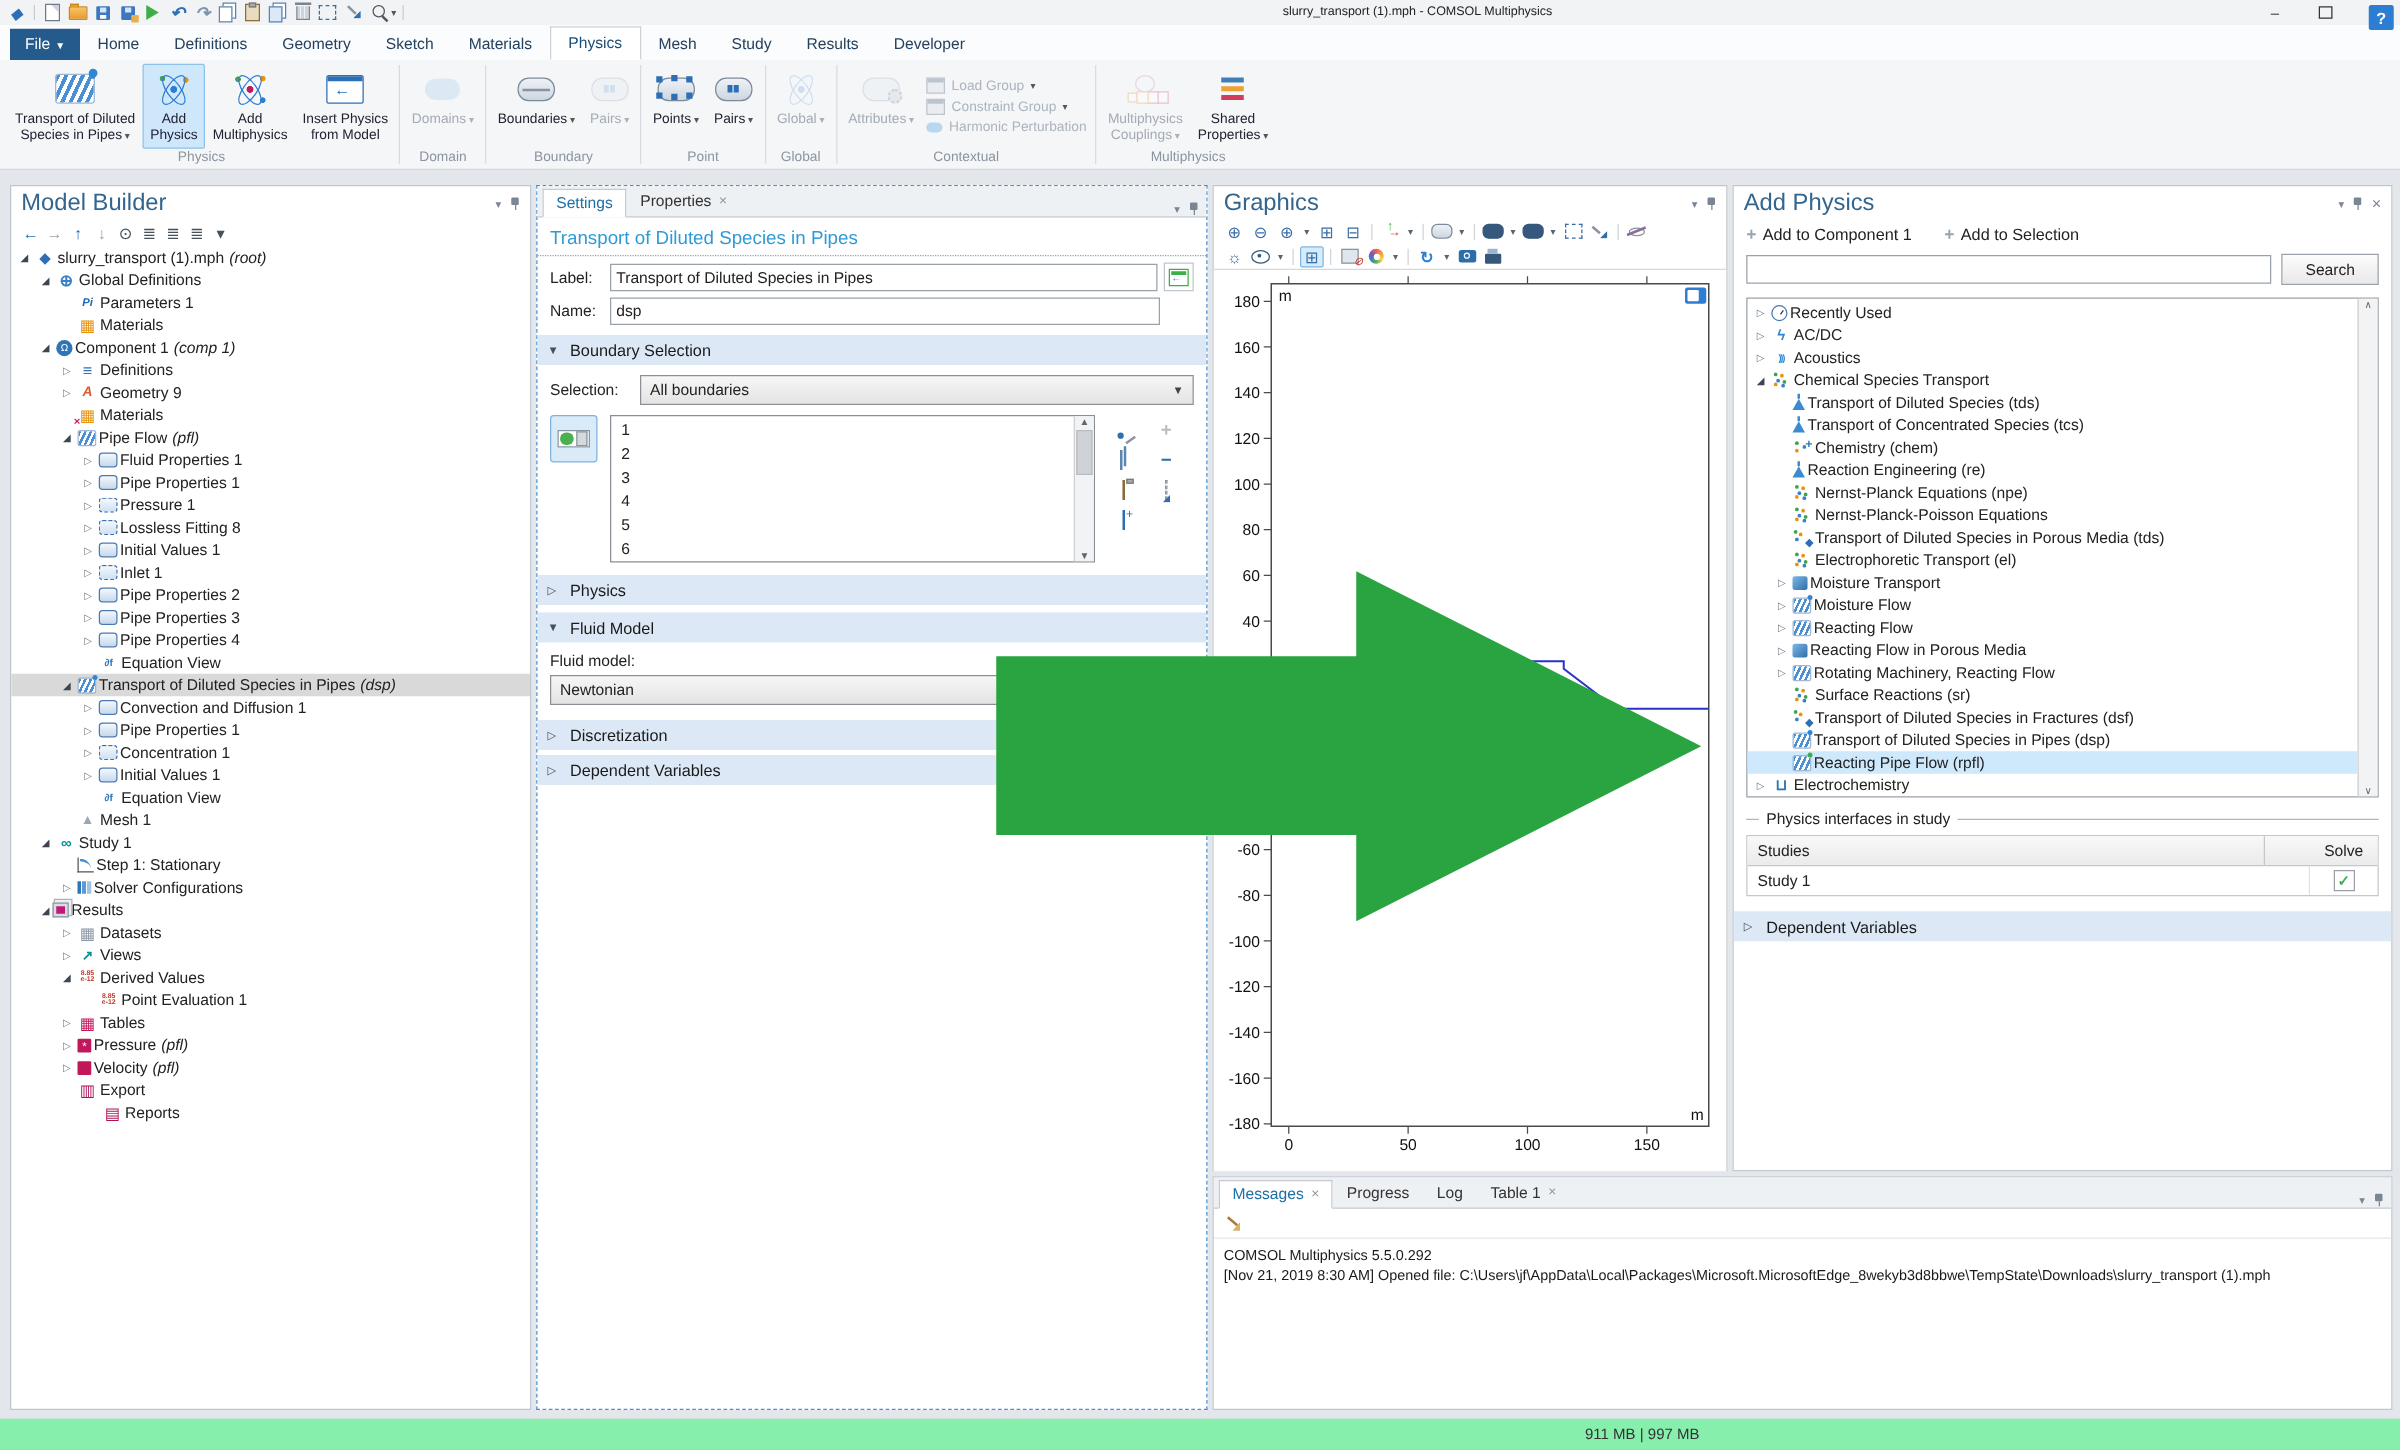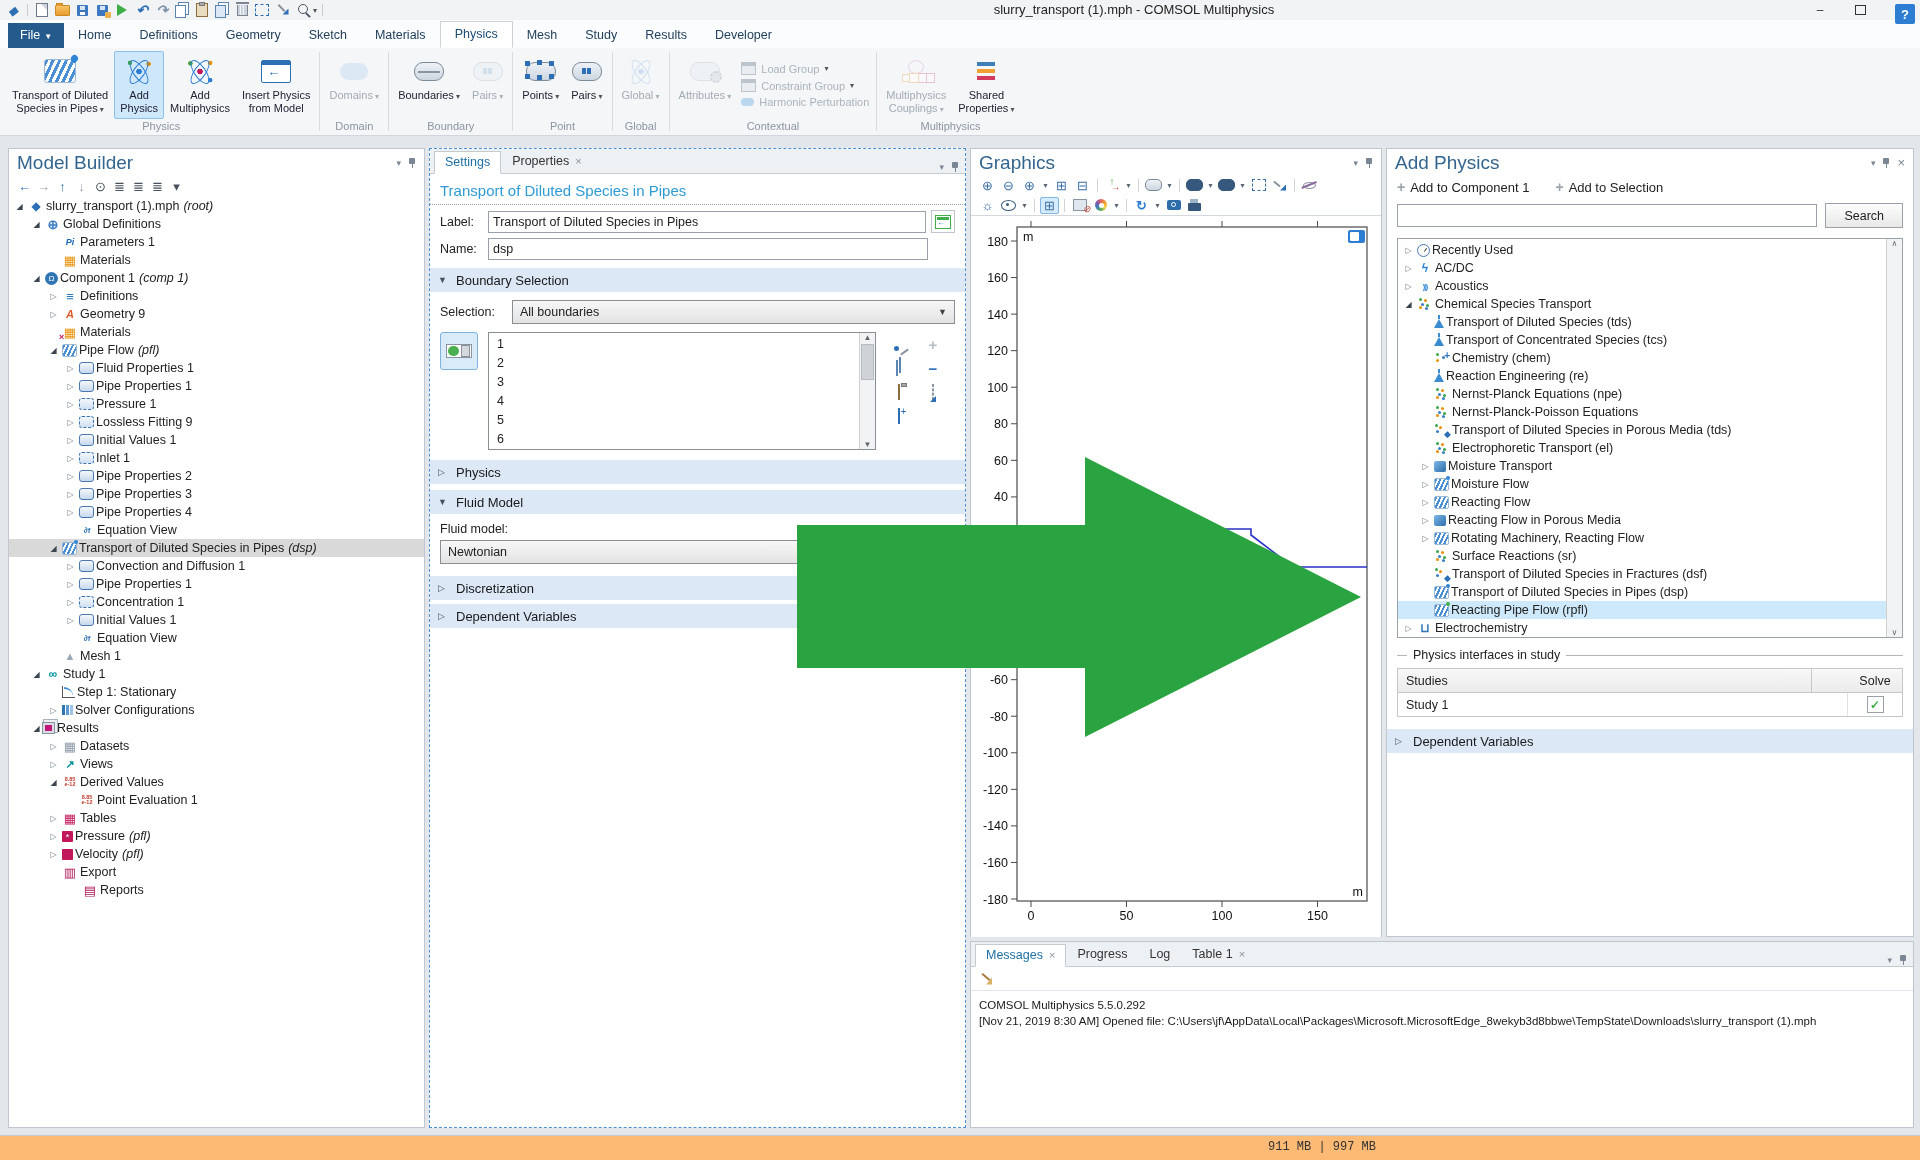--- a/index.html
+++ b/index.html
@@ -3,21 +3,21 @@
 <meta charset="utf-8">
 <style>
   html,body{margin:0;padding:0;background:#888;}
   #app{position:relative;width:1920px;height:1160px;background:#e3e6ea;overflow:hidden;
        font-family:"Liberation Sans",sans-serif;color:#222;font-size:12.5px;}
   
   #titlebar{position:absolute;left:0;top:0;width:100%;height:20px;background:#f2f3f4;display:flex;align-items:center;}
   #qat{display:flex;align-items:center;padding-left:4px;gap:2px;}
   .qi{width:18px;height:18px;display:inline-flex;align-items:center;justify-content:center;position:relative;}
   .qsep{width:1px;height:12px;background:#c9cdd2;margin:0 3px;}
-  #win-title{position:absolute;left:1134px;top:0;height:20px;line-height:20px;transform:translateX(-50%);font-size:13px;color:#222;white-space:nowrap;}
+  #win-title{position:absolute;left:1134px;top:0;height:20px;line-height:20px;transform:translateX(-50%);font-size:10px;color:#222;white-space:nowrap;}
   #winbtns{margin-left:auto;display:flex;height:20px;}
   .wbtn{width:40px;height:20px;display:flex;align-items:center;justify-content:center;font-size:12px;color:#333;}
   .wbox{width:9px;height:8px;border:1px solid #333;}
   
   #tabrow{position:absolute;left:0;top:20px;width:100%;height:28px;background:#fbfcfd;border-bottom:1px solid #e0e3e7;display:flex;align-items:flex-end;}
   .tab{padding:5px 14px 6px;font-size:12.5px;color:#24415e;white-space:nowrap;}
   .tab.file{background:#255a8c;color:#fff;margin-left:8px;padding:5px 12px 6px;}
   .tab.file .fc{font-size:8px;margin-left:4px;}
   .tab.active{background:#fff;border:1px solid #cdd2d8;border-bottom:1px solid #fff;color:#1c4d77;}
   #help-btn{position:absolute;right:5px;top:4px;width:20px;height:20px;background:#2d7dd2;color:#fff;font-weight:bold;display:flex;align-items:center;justify-content:center;border-radius:2px;font-size:13px;}
@@ -274,21 +274,21 @@
   .stc2{width:54px;display:flex;justify-content:center;flex:none;border-left:1px solid #dfe3e7;align-self:stretch;align-items:center;}
   .strow.head .stc2{border-left:1px solid #c3c8cd;padding-left:36px;}
   .cb{width:15px;height:15px;border:1px solid #9aa1a8;background:#fff;display:flex;align-items:center;justify-content:center;color:#3fae49;font-weight:bold;font-size:12px;}
   
   .msgtools{display:flex;align-items:center;height:23px;padding:0 8px;border-bottom:1px solid #e4e7ea;}
   .m-broom{width:14px;height:14px;position:relative;}
   .m-broom::before{content:"";position:absolute;left:2px;top:4px;width:10px;height:2px;background:#a97b3f;transform:rotate(40deg);}
   .m-broom::after{content:"";position:absolute;right:1px;bottom:1px;width:6px;height:7px;background:#d9b26a;clip-path:polygon(0 100%,100% 0,100% 100%);}
   .msgbody{padding:6px 8px;font-size:11.5px;line-height:16px;color:#1a1a1a;}
   
-  #statusbar{position:absolute;left:0;bottom:0;width:100%;height:24px;background:#fdba74;border-top:1px solid #c8ccd1;font-family:Liberation Mono, monospace;}
+  #statusbar{position:absolute;left:0;bottom:0;width:100%;height:24px;background:#86efac;border-top:1px solid #c8ccd1;}
   #statusmem{position:absolute;left:1268px;top:4px;font-size:12px;color:#333;}
   
   #arrow-svg{position:absolute;left:0;top:0;pointer-events:none;z-index:50;}
 </style>
 </head>
 <body>
 
 <div id="app">
 
   <div id="titlebar">
@@ -592,21 +592,21 @@
             <span class="tl">Pipe Properties 1</span>
           </div>
           <div class="trow" style="padding-left: 55px;">
             <span class="exp">▷</span>
             <span class="tico i-featb i-dD"></span>
             <span class="tl">Pressure 1</span>
           </div>
           <div class="trow" style="padding-left: 55px;">
             <span class="exp">▷</span>
             <span class="tico i-featb i-dD"></span>
-            <span class="tl">Lossless Fitting 9</span>
+            <span class="tl">Lossless Fitting 8</span>
           </div>
           <div class="trow" style="padding-left: 55px;">
             <span class="exp">▷</span>
             <span class="tico i-feat i-dD"></span>
             <span class="tl">Initial Values 1</span>
           </div>
           <div class="trow" style="padding-left: 55px;">
             <span class="exp">▷</span>
             <span class="tico i-featb"></span>
             <span class="tl">Inlet 1</span>

